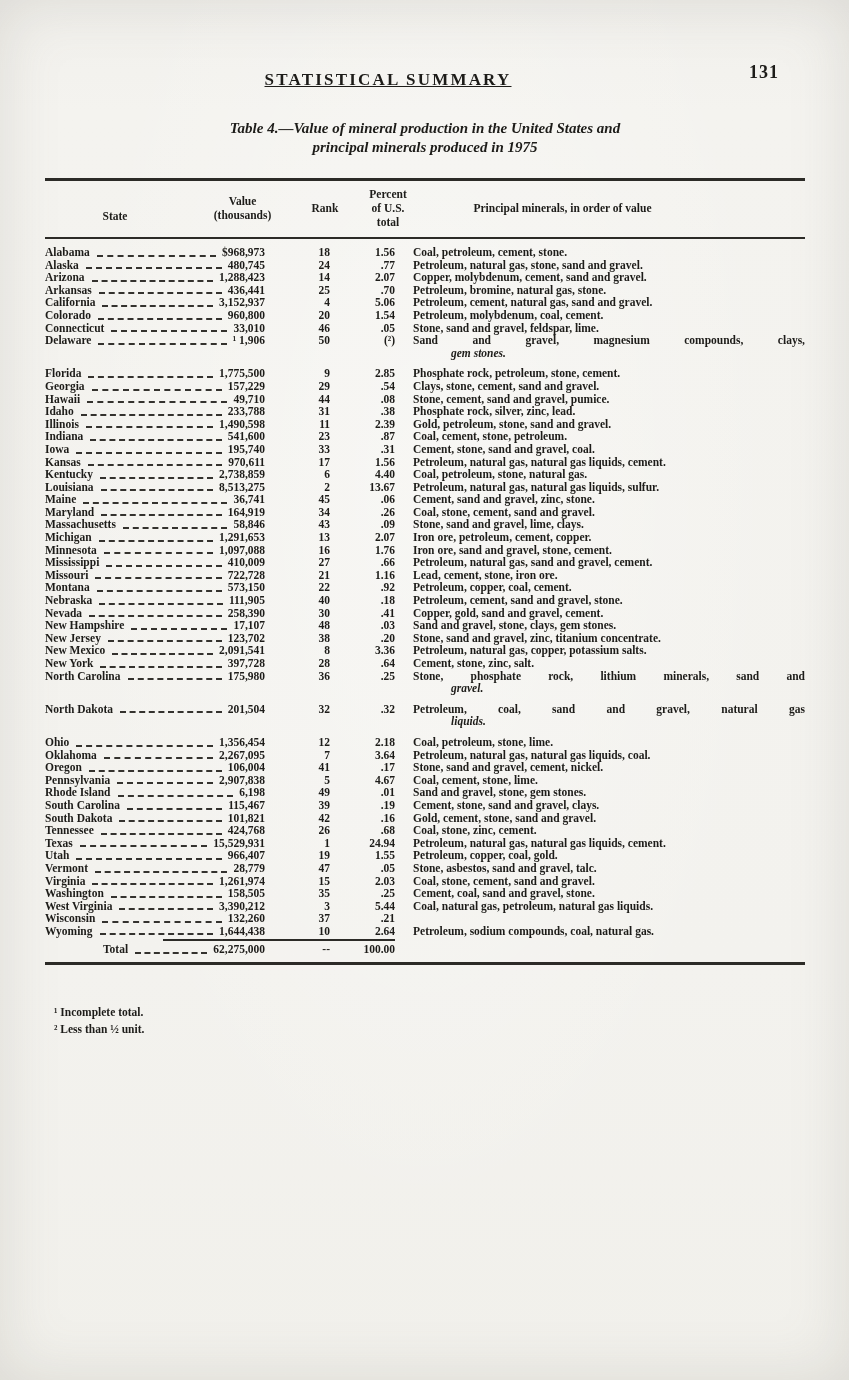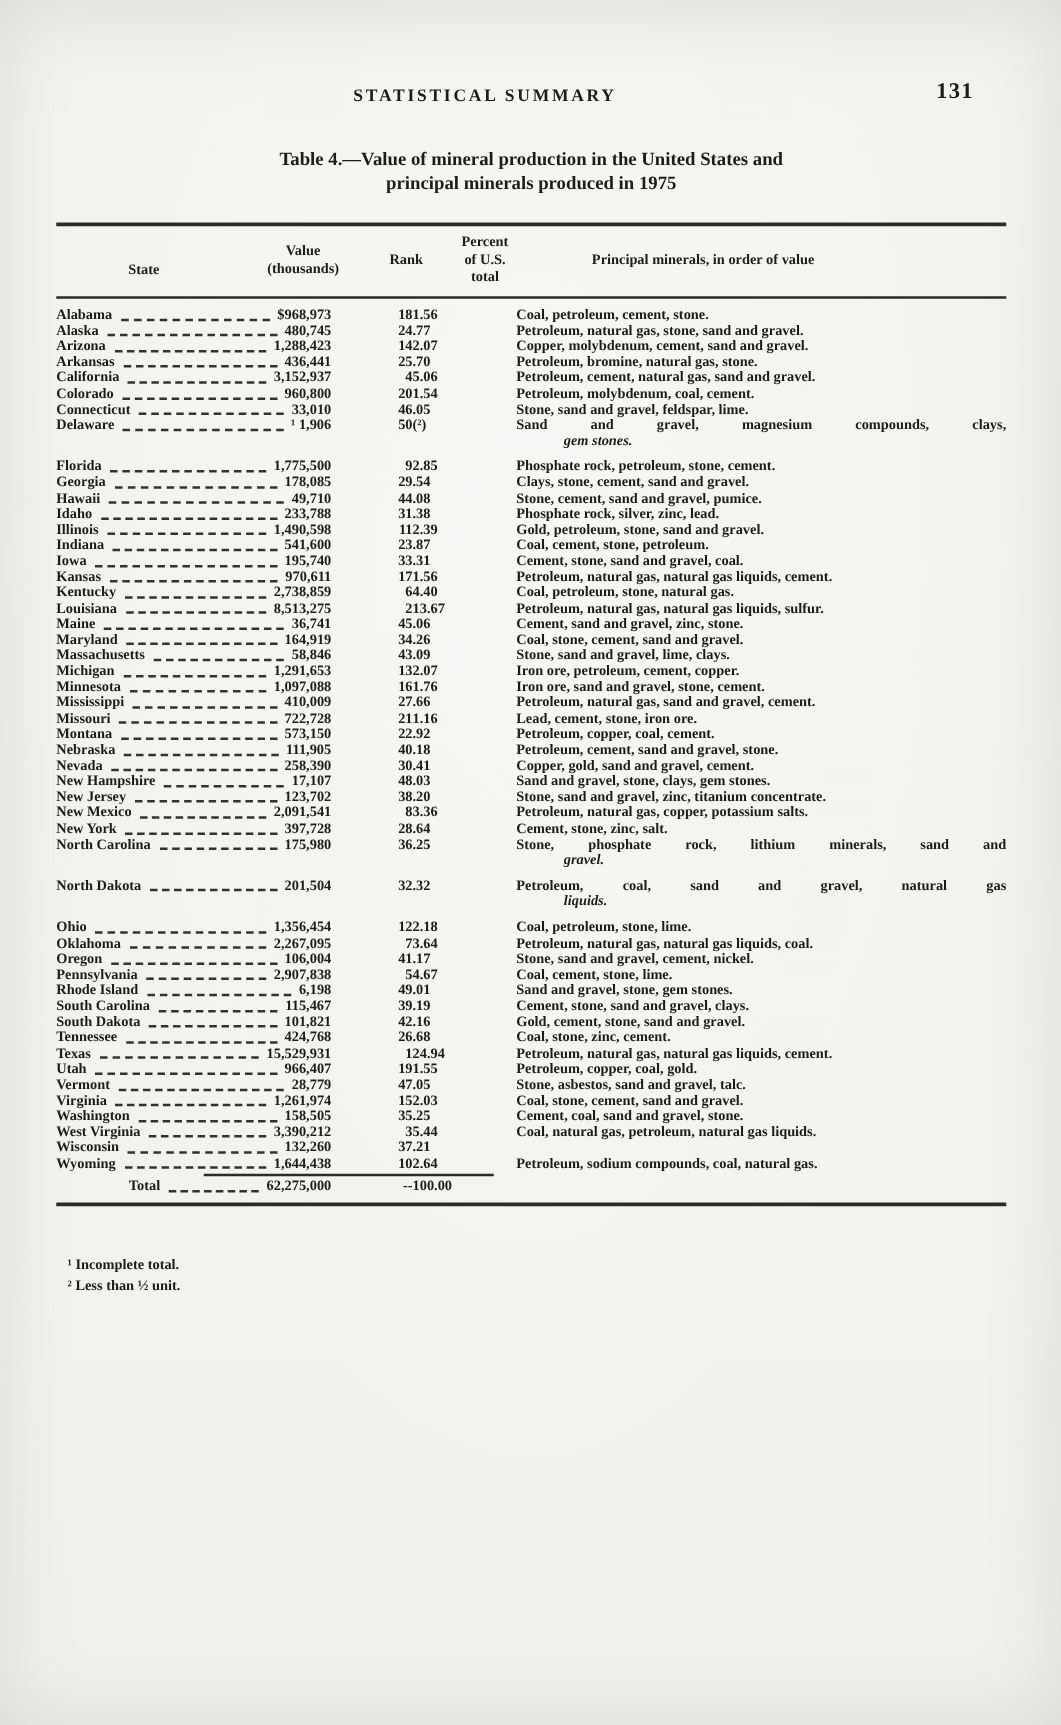--- a/index.html
+++ b/index.html
@@ -12,30 +12,30 @@
       linear-gradient(180deg, #f1f0ec 0%, #f4f3ef 8%, #f3f2ee 70%, #f1f0eb 100%);
     box-shadow: inset 0 0 60px rgba(120,115,105,.18);
     font-family:"Liberation Serif","DejaVu Serif",serif;
     font-weight:700;
     color:#1d1c19;
     overflow:hidden;
   }
   
   .running-title {
     position:absolute; top:70px; left:388px; transform:translateX(-50%);
-    font-size:14px; letter-spacing:2.2px; white-space:nowrap;
+    font-size:17px; letter-spacing:2.2px; white-space:nowrap;text-decoration:underline;
   }
   .page-number {
     position:absolute; top:62px; right:70px;
     font-size:18px; letter-spacing:1px;
   }
   
   .table-title {
     position:absolute; top:119px; left:45px; width:760px;
-    text-align:center; font-size:15px; line-height:19px;
+    text-align:center; font-size:15px; line-height:19px;font-style:italic;
   }
   
   .thead {
     position:absolute; top:178px; left:45px; width:760px; height:56px;
     border-top:3px solid #2c2b27; border-bottom:2px solid #2c2b27;
     font-size:11.5px; line-height:14px;
   }
   .thead .hcell { position:absolute; text-align:center; }
   .h-state    { left:10px;  top:28px; width:120px; }
   .h-value    { left:140px; top:13px; width:115px; }
@@ -52,21 +52,21 @@
   .row { display:flex; align-items:baseline; }
   .c-sv { width:220px; flex:none; display:flex; align-items:baseline; }
   .state { white-space:nowrap; }
   .leader {
     flex:1; height:3px; align-self:flex-end;
     border-bottom:2px dashed #34322e;
     margin:0 6px 2px 7px; min-width:12px;
   }
   .value { white-space:nowrap; }
   .c-rank { width:65px; flex:none; text-align:right; }
-  .c-pct  { width:65px; flex:none; }
+  .c-pct  { width:65px; flex:none; text-align:right; }
   .c-min  { flex:1; margin-left:18px; }
   .m1 {}
   .m1.justify-full { text-align:justify; text-align-last:justify; }
   .m2 { padding-left:38px;font-style:italic; }
   
   .total-wrap { position:relative; margin-top:2px; padding-top:4px; }
   .partial-rule {
     position:absolute; top:0; left:118px; width:232px;
     border-top:2px solid #2c2b27;
   }
@@ -233,21 +233,21 @@
     <div class="c-min">
       <div class="m1">Phosphate rock, petroleum, stone, cement.</div>
 
     </div>
   </div>
 
   <div class="row">
     <div class="c-sv">
       <span class="state">Georgia</span>
       <span class="leader"></span>
-      <span class="value">178,085</span>
+      <span class="value">157,229</span>
     </div>
     <div class="c-rank">29</div>
     <div class="c-pct">.54</div>
     <div class="c-min">
       <div class="m1">Clays, stone, cement, sand and gravel.</div>
 
     </div>
   </div>
 
   <div class="row">

